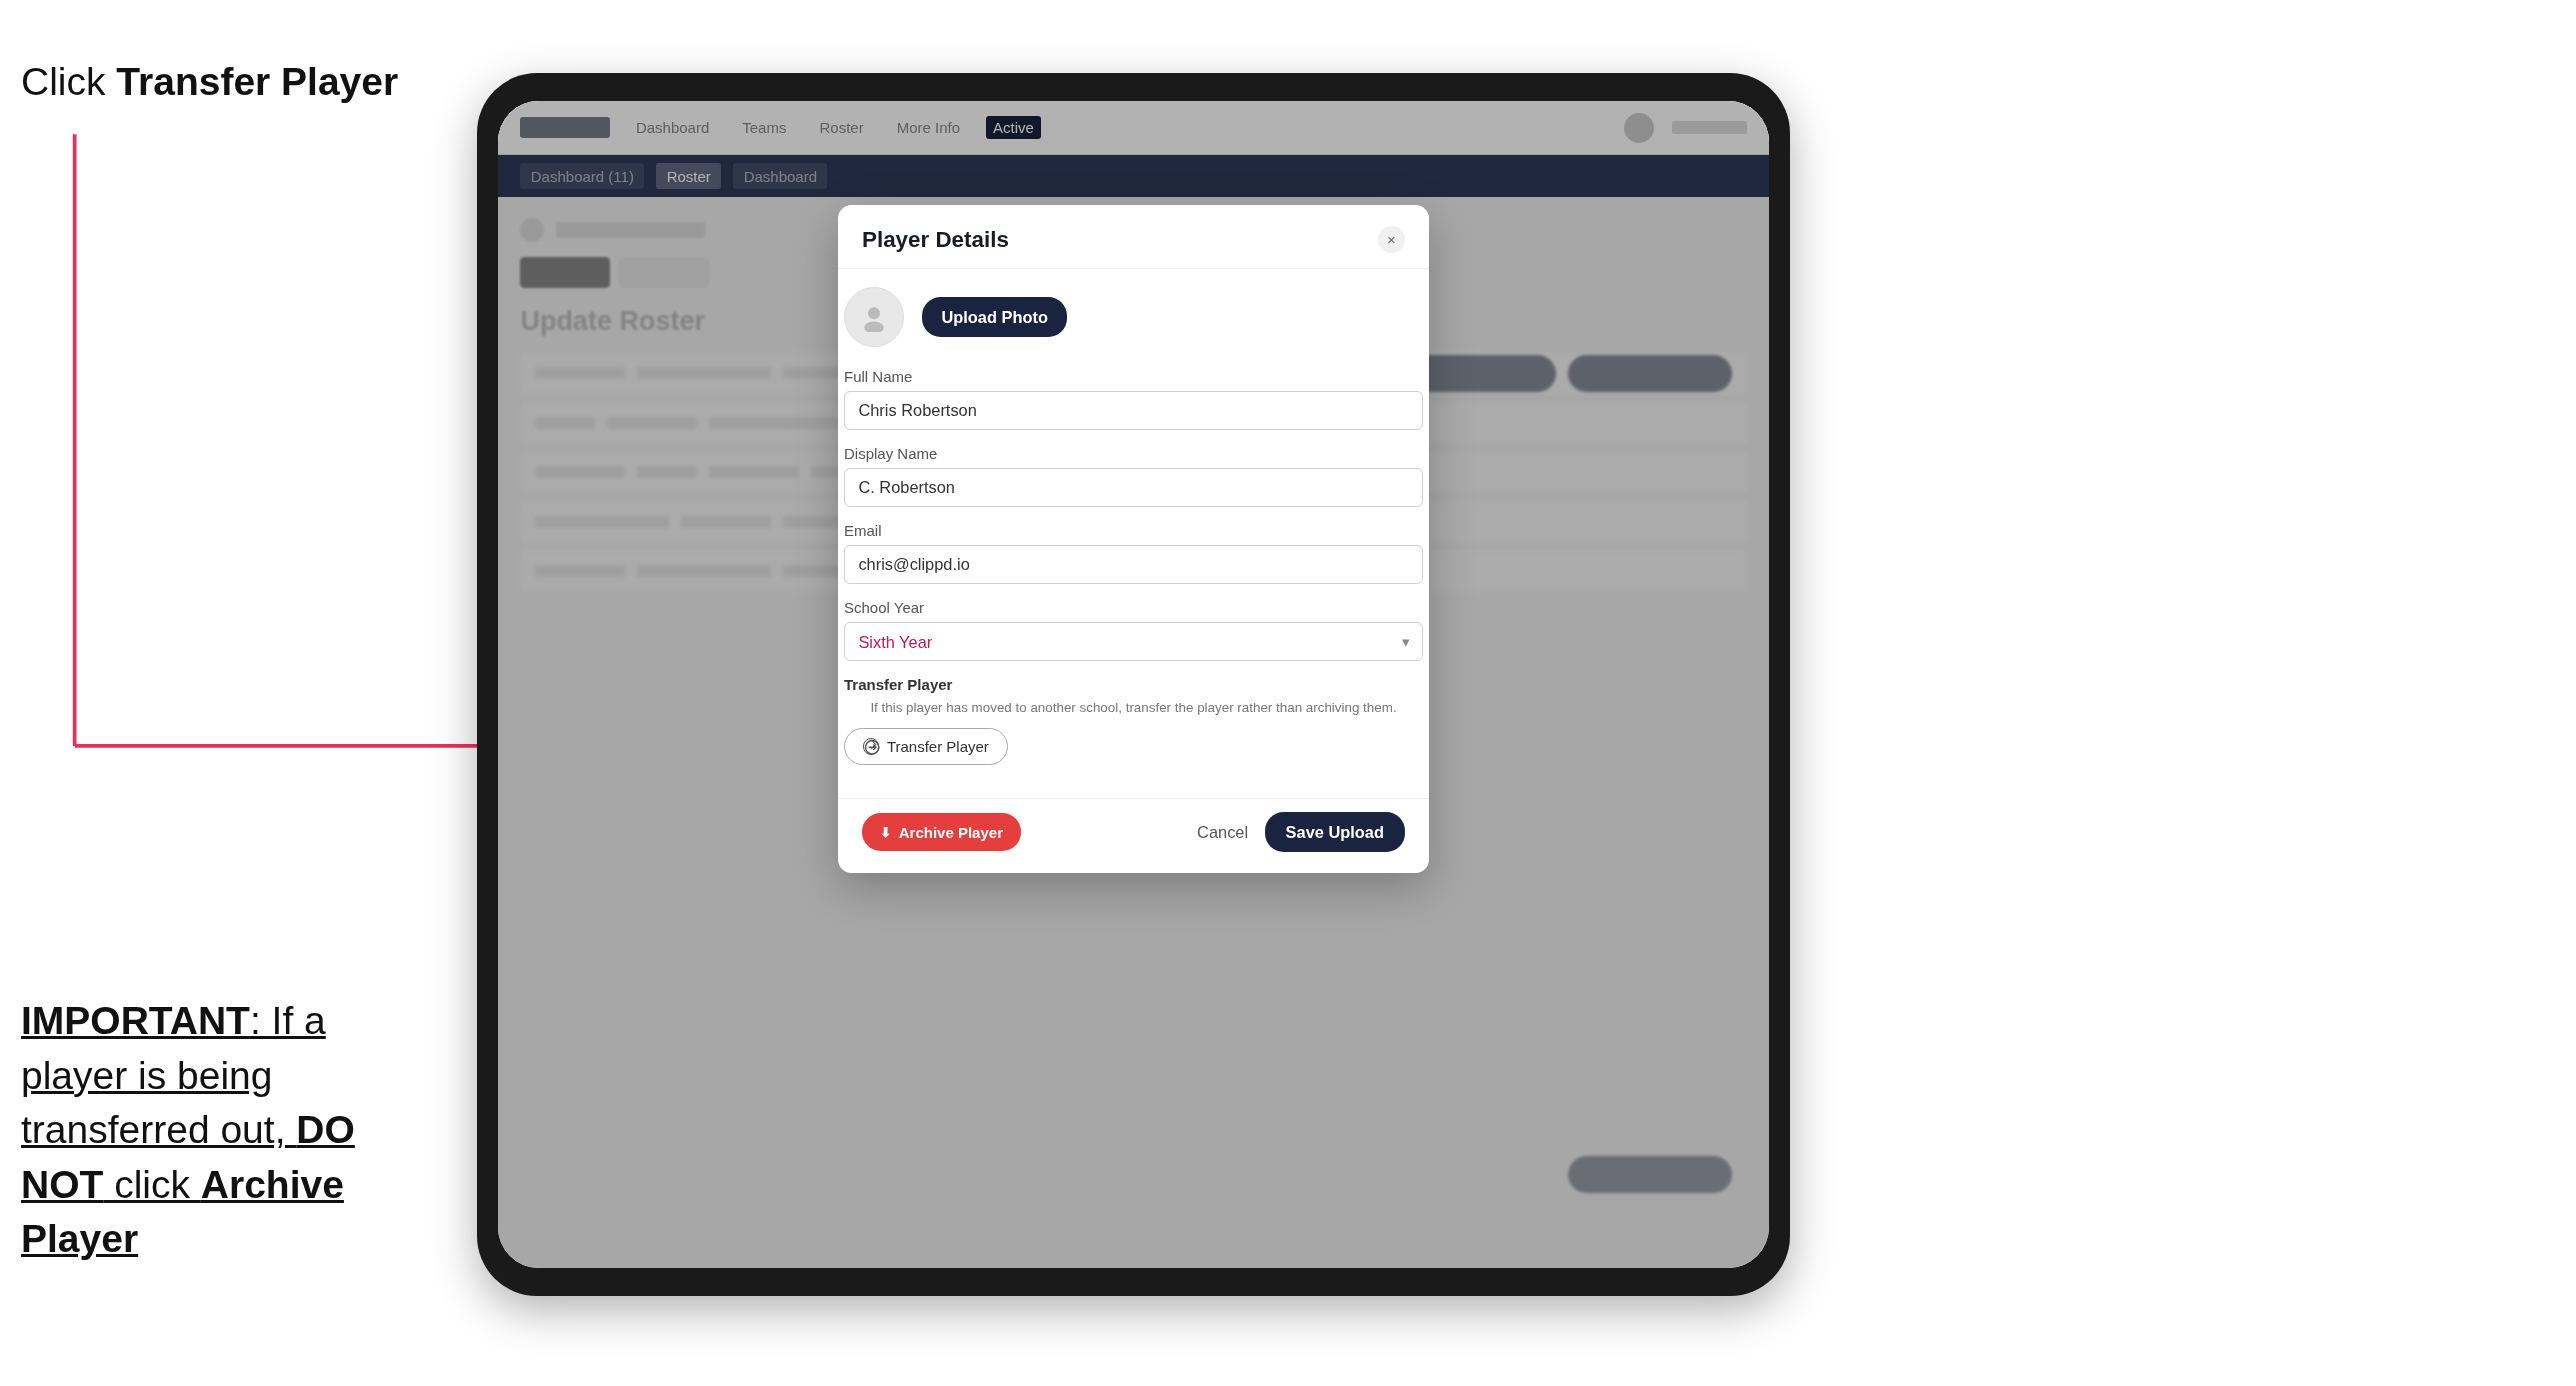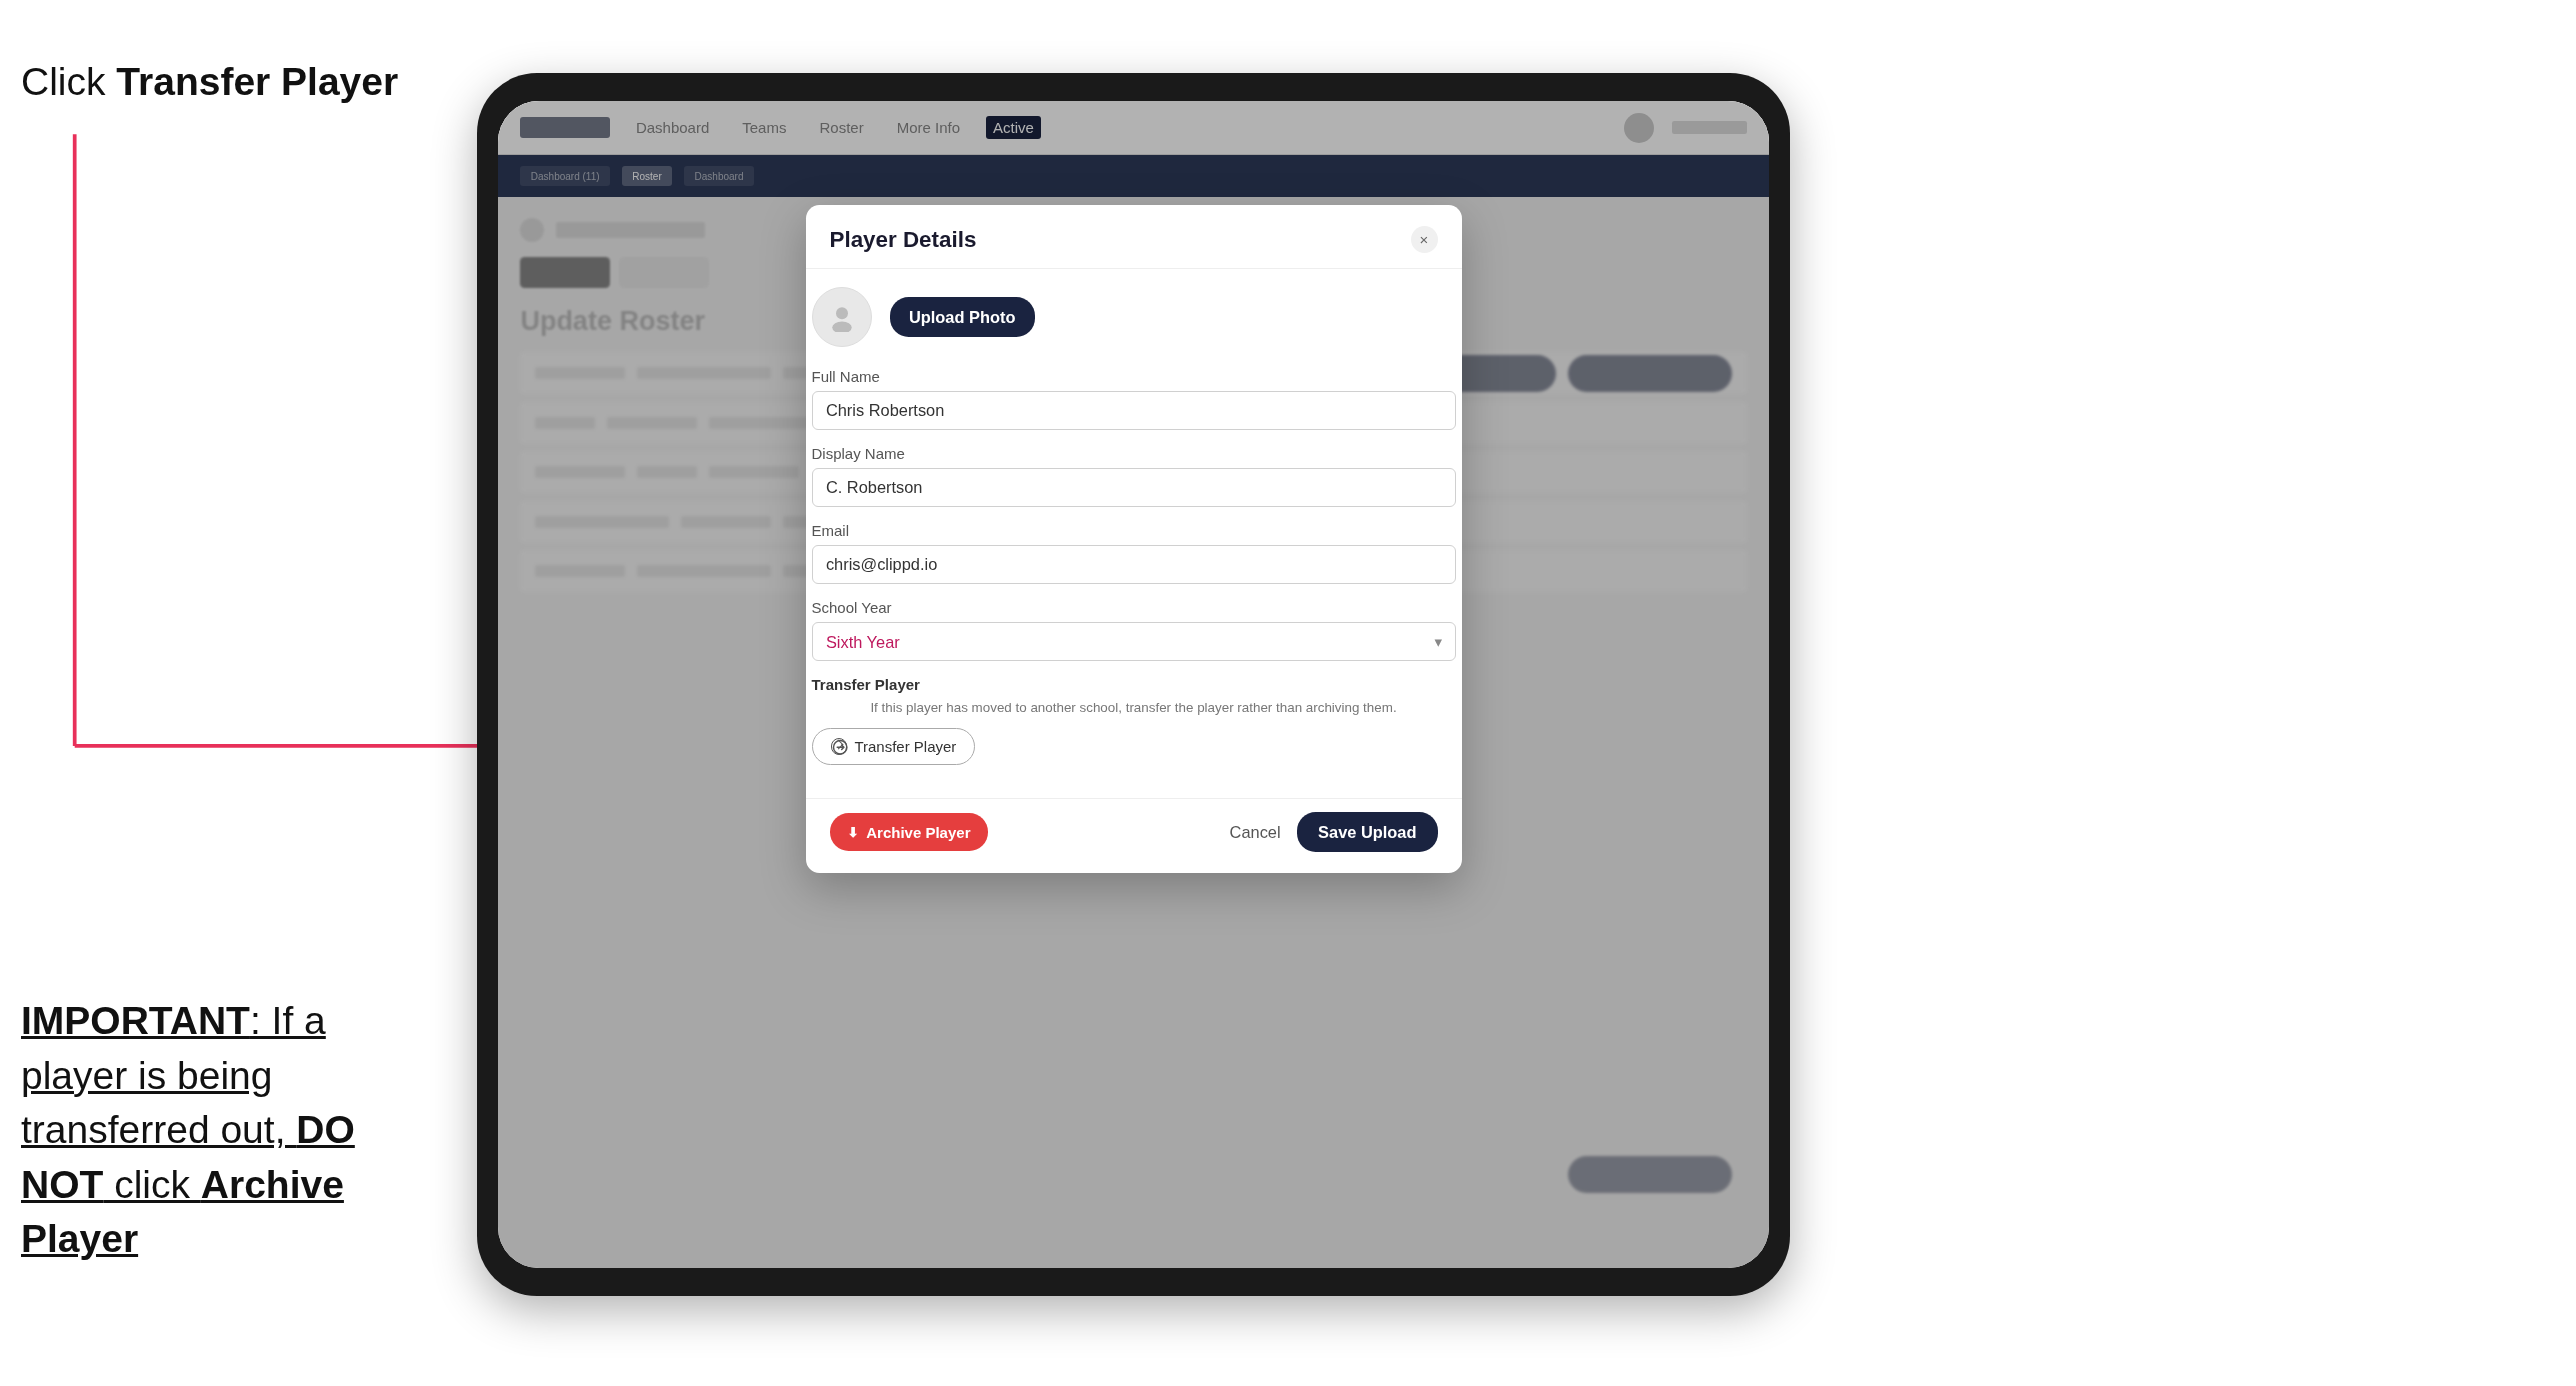--- a/index.html
+++ b/index.html
@@ -125,21 +125,21 @@
     
     .sub-nav {
       height: 42px;
       background: #2d3a5a;
       display: flex;
       align-items: center;
       padding: 0 22.4px;
       gap: 12px;
     }
     .sub-nav-item {
-      font-size: 10px;
+      font-size: 15px;
       color: rgba(255,255,255,0.6);
       padding: 4.5px 10.4px;
       border-radius: 3px;
       background: rgba(255,255,255,0.1);
       text-align: center;
     }
     .sub-nav-item.active {
       background: rgba(255,255,255,0.25);
       color: white;
     }
@@ -239,21 +239,21 @@
       top: 0; left: 0; right: 0; bottom: 0;
       background: rgba(0,0,0,0.3);
       display: flex;
       align-items: flex-start;
       justify-content: center;
       padding-top: 104px;
     }
 
     
     .modal {
-      width: 656px;
+      width: 591px;
       background: #ffffff;
       border-radius: 13.4px;
       box-shadow: 0 15px 45px rgba(0,0,0,0.25);
       overflow: hidden;
       position: relative;
     }
 
     .modal-header {
       display: flex;
       align-items: center;

